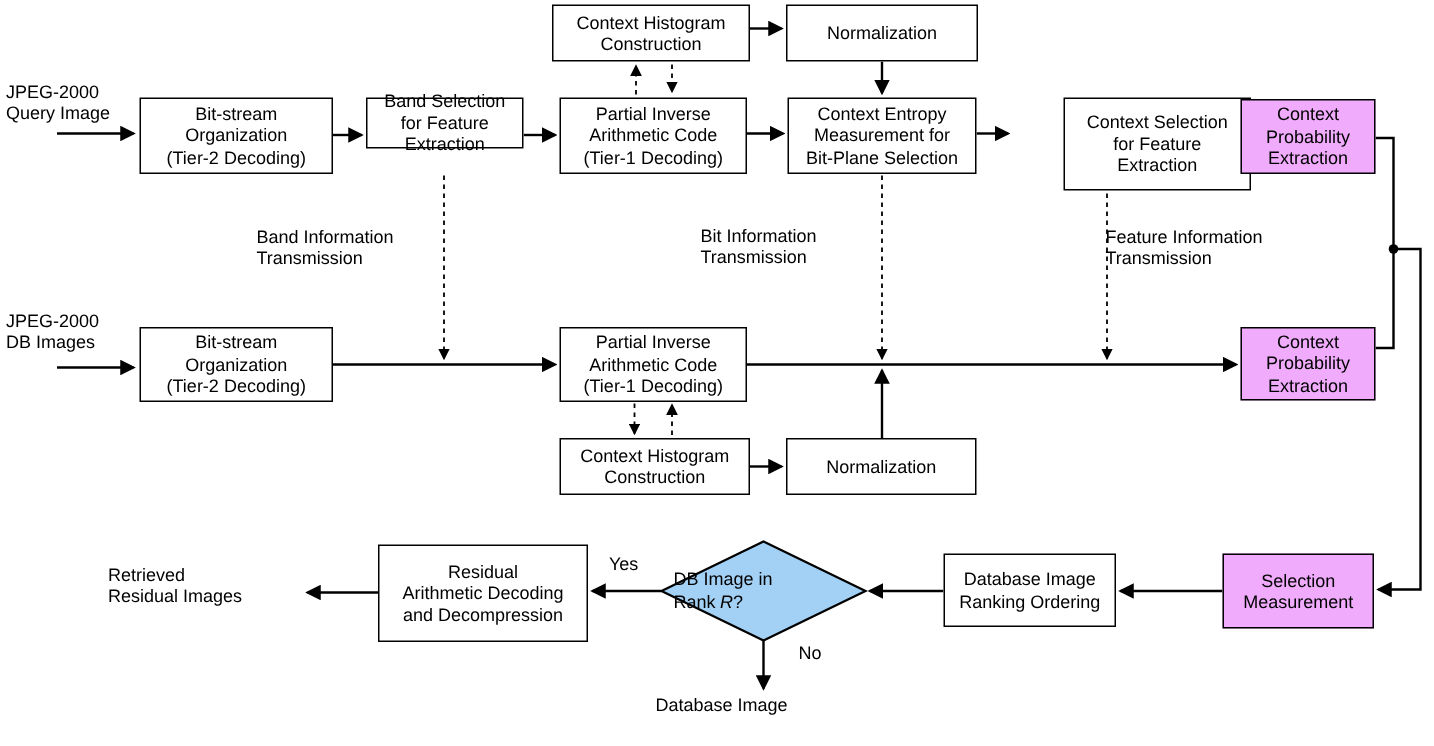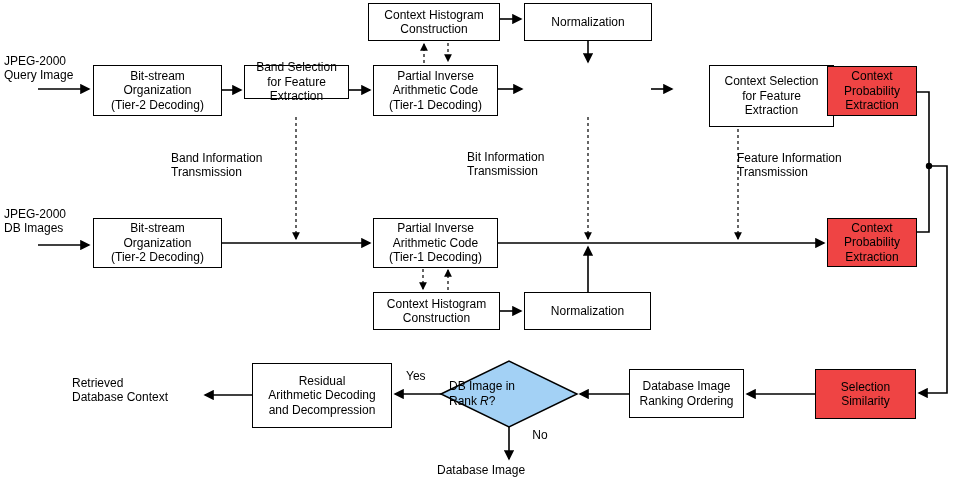--- a/index.html
+++ b/index.html
@@ -8,21 +8,21 @@
     font-family:"Liberation Sans", sans-serif;font-size:12px;color:#000;
     overflow:hidden;
   }
   .wires{position:absolute;left:0;top:0;}
   .box{
     position:absolute;box-sizing:border-box;background:#ffffff;
     border:1.5px solid #000;display:flex;flex-direction:column;
     align-items:center;justify-content:center;text-align:center;
     line-height:14.5px;
   }
-  .box.hl{background:#ef4444;justify-content:center;}
+  .box.hl{background:#f0abfc;justify-content:center;}
   .lbl{position:absolute;text-align:left;line-height:13.5px;}
   .dec{
     position:absolute;display:flex;flex-direction:column;align-items:flex-start;
     justify-content:center;text-align:center;line-height:15px;
   }
   .it{font-style:italic;margin-left:3px;}
 </style>
 </head>
 <body>
 
@@ -98,20 +98,25 @@
   <div class="box" style="left:244px;top:65px;width:105px;height:34px">
     <div>Band Selection</div>
     <div>for Feature</div>
     <div>Extraction</div>
   </div>
   <div class="box" style="left:373px;top:65px;width:125px;height:51px">
     <div>Partial Inverse</div>
     <div>Arithmetic Code</div>
     <div>(Tier-1 Decoding)</div>
   </div>
+  <div class="box" style="left:525px;top:65px;width:126px;height:51px">
+    <div>Context Entropy</div>
+    <div>Measurement for</div>
+    <div>Bit-Plane Selection</div>
+  </div>
   <div class="box" style="left:709px;top:65px;width:125px;height:62px">
     <div>Context Selection</div>
     <div>for Feature</div>
     <div>Extraction</div>
   </div>
   <div class="box hl" style="left:827px;top:66px;width:90px;height:50px">
     <div>Context</div>
     <div>Probability</div>
     <div>Extraction</div>
   </div>
@@ -148,21 +153,21 @@
   <div class="box" style="left:373px;top:292px;width:127px;height:38px">
     <div>Context Histogram</div>
     <div>Construction</div>
   </div>
   <div class="box" style="left:524px;top:292px;width:127px;height:38px">
     <div>Normalization</div>
   </div>
 
   <div class="lbl" style="left:72px;top:377px;width:140px">
     <div>Retrieved</div>
-    <div>Database Context</div>
+    <div>Residual Images</div>
   </div>
   <div class="box" style="left:252px;top:363px;width:140px;height:65px">
     <div>Residual</div>
     <div>Arithmetic Decoding</div>
     <div>and Decompression</div>
   </div>
   <div class="lbl" style="left:406px;top:370px;width:42px">Yes</div>
 
   <div class="dec" style="left:449px;top:366px;width:120px;height:56px">
     <div>DB Image in</div>
@@ -172,20 +177,20 @@
   </div>
 
   <div class="lbl" style="left:520px;top:429px;width:40px;text-align:center">No</div>
 
   <div class="box" style="left:629px;top:369px;width:115px;height:49px">
     <div>Database Image</div>
     <div>Ranking Ordering</div>
   </div>
   <div class="box hl" style="left:815px;top:369px;width:101px;height:50px">
     <div>Selection</div>
-    <div>Similarity</div>
+    <div>Measurement</div>
   </div>
 
   <div class="lbl" style="left:437px;top:464px;width:150px">
     <div>Database Image</div>
   </div>
 
 </div>
 
 </body></html>

